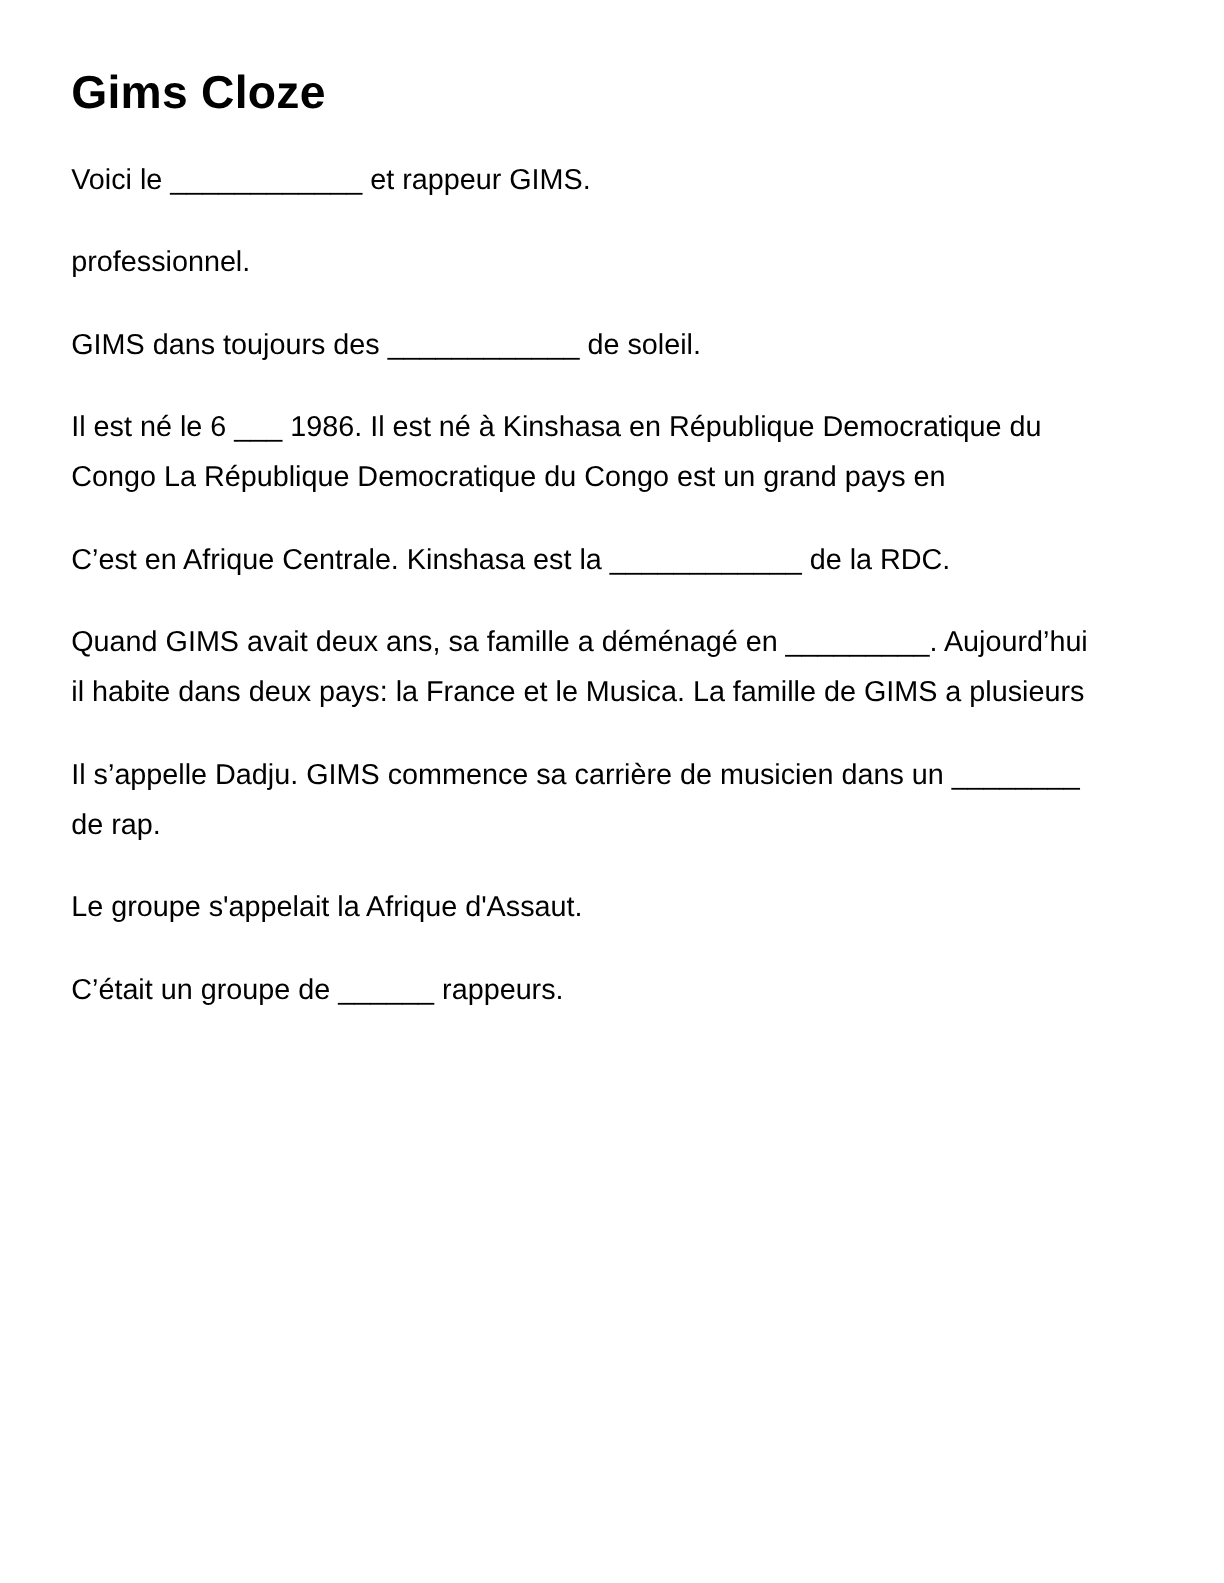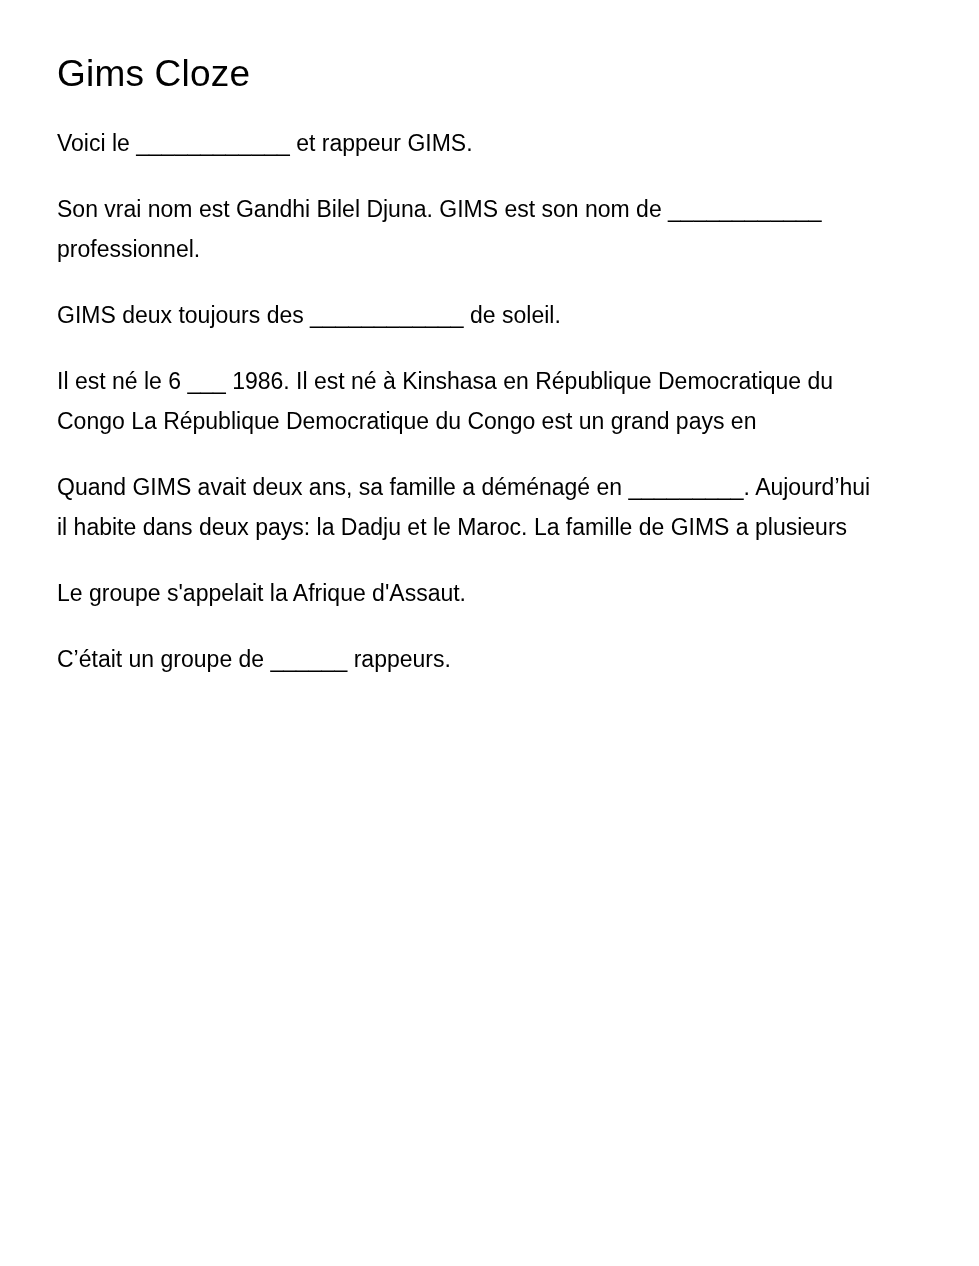--- a/index.html
+++ b/index.html
@@ -15,21 +15,21 @@
     overflow: hidden;
   }
   .page {
     box-sizing: border-box;
     width: 979px;
     height: 1266px;
     padding: 52px 50px 0 57px;
   }
   .doc-title {
     font-size: 37px;
-    font-weight: normal;
+    font-weight: bold;
     line-height: 44px;
     letter-spacing: 0.2px;
     margin: 0 0 27px 0;
   }
   .para {
     margin: 0 0 26px 0;
   }
   .line {
     font-size: 23px;
     line-height: 40px;
@@ -39,33 +39,39 @@
 </head>
 <body>
 
 <div class="page">
   <h1 class="doc-title">Gims Cloze</h1>
   <div id="paragraphs">
       <div class="para">
         <div class="line">Voici le ____________ et rappeur GIMS.</div>
       </div>
       <div class="para">
-        <div class="line">Son vrai nom est Gandhi Bilel Djuna. GIMS est son nom de ____________</div>
         <div class="line">professionnel.</div>
       </div>
       <div class="para">
-        <div class="line">GIMS deux toujours des ____________ de soleil.</div>
+        <div class="line">GIMS dans toujours des ____________ de soleil.</div>
       </div>
       <div class="para">
         <div class="line">Il est né le 6 ___ 1986. Il est né à Kinshasa en République Democratique du</div>
         <div class="line">Congo La République Democratique du Congo est un grand pays en</div>
       </div>
       <div class="para">
+        <div class="line">C’est en Afrique Centrale. Kinshasa est la ____________ de la RDC.</div>
+      </div>
+      <div class="para">
         <div class="line">Quand GIMS avait deux ans, sa famille a déménagé en _________. Aujourd’hui</div>
-        <div class="line">il habite dans deux pays: la Dadju et le Maroc. La famille de GIMS a plusieurs</div>
+        <div class="line">il habite dans deux pays: la France et le Musica. La famille de GIMS a plusieurs</div>
+      </div>
+      <div class="para">
+        <div class="line">Il s’appelle Dadju. GIMS commence sa carrière de musicien dans un ________</div>
+        <div class="line">de rap.</div>
       </div>
       <div class="para">
         <div class="line">Le groupe s'appelait la Afrique d'Assaut.</div>
       </div>
       <div class="para">
         <div class="line">C’était un groupe de ______ rappeurs.</div>
       </div>
     </div>
 </div>
 

